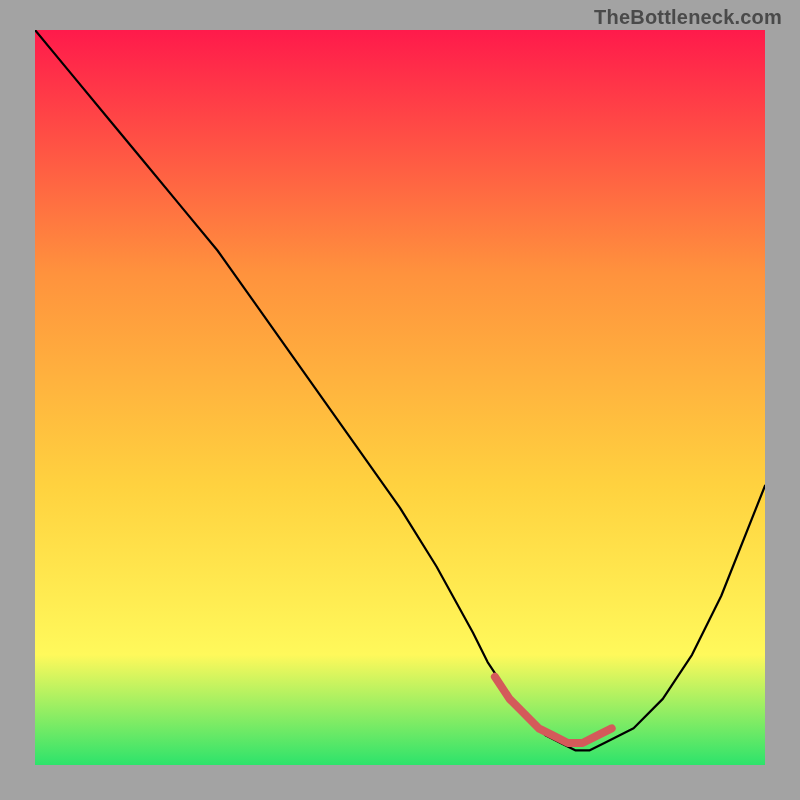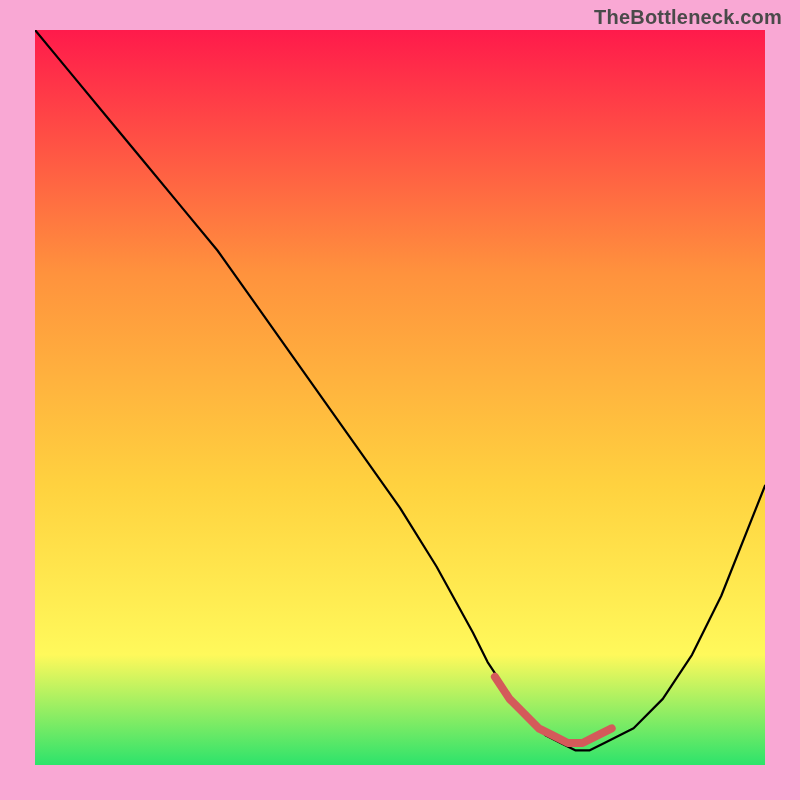--- a/index.html
+++ b/index.html
@@ -8,21 +8,21 @@
     width: 800px;
     height: 800px;
     background: #000;
     font-family: Arial, Helvetica, sans-serif;
     overflow: hidden;
   }
   .frame {
     position: relative;
     width: 800px;
     height: 800px;
-    background: #f9a8d4;
+    background: #a3a3a3;
   }
   .watermark {
     position: absolute;
     top: 6px;
     right: 18px;
     color: #4a4a4a;
     font-size: 20px;
     font-weight: 600;
     letter-spacing: 0.2px;
     z-index: 10;

